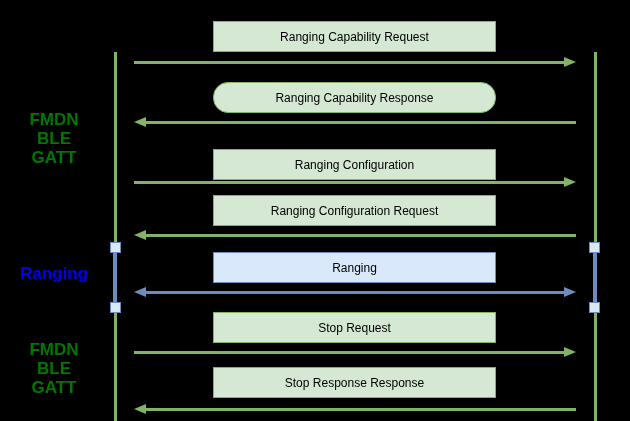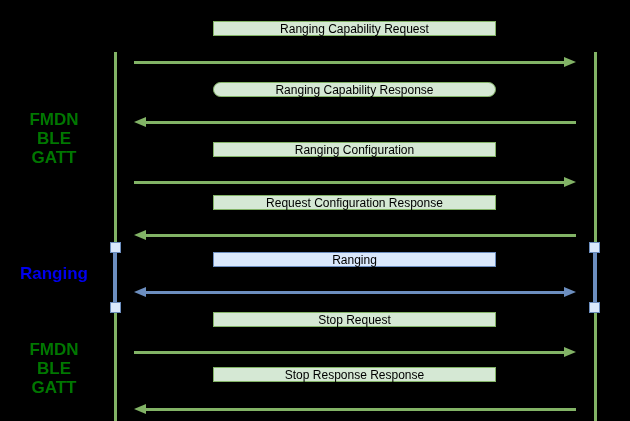--- a/index.html
+++ b/index.html
@@ -21,21 +21,21 @@
   }
   
   .side-label {
     position: absolute; left: 6px; width: 96px; text-align: center;
     font-weight: bold; font-size: 17px; line-height: 19px; white-space: pre-line;
   }
   .sl-green { color: #007700; }
   .sl-blue  { color: #0000ee; }
   
   .msg-box {
-    position: absolute; left: 213px; width: 283px; height: 15px; box-sizing: border-box;
+    position: absolute; left: 213px; width: 283px; height: 31px; box-sizing: border-box;
     display: flex; align-items: center; justify-content: center;
     font-size: 12px; color: #000000;
   }
   .mb-green { background: #d5e8d4; border: 1.5px solid #82b366; }
   .mb-blue  { background: #dae8fc; border: 1.5px solid #6c8ebf; }
   
   .arrow {
     position: absolute; left: 134px; width: 442px; height: 12px;
     display: flex; align-items: center;
   }
@@ -81,30 +81,30 @@
   </div>
 
   <div class="msg-box mb-green" style="top:82px;border-radius:15px;">
     <span>Ranging Capability Response</span>
   </div>
   <div class="arrow a-green" style="top:116px;">
     <span class="head head-l"></span>
     <span class="shaft"></span>
   </div>
 
-  <div class="msg-box mb-green" style="top:142px;">
+  <div class="msg-box mb-green" style="top:149px;">
     <span>Ranging Configuration</span>
   </div>
   <div class="arrow a-green" style="top:176px;">
     <span class="shaft"></span>
     <span class="head head-r"></span>
   </div>
 
   <div class="msg-box mb-green" style="top:195px;">
-    <span>Request Configuration Response</span>
+    <span>Ranging Configuration Request</span>
   </div>
   <div class="arrow a-green" style="top:229px;">
     <span class="head head-l"></span>
     <span class="shaft"></span>
   </div>
 
   <div class="msg-box mb-blue" style="top:252px;">
     <span>Ranging</span>
   </div>
   <div class="arrow a-blue" style="top:286px;">

